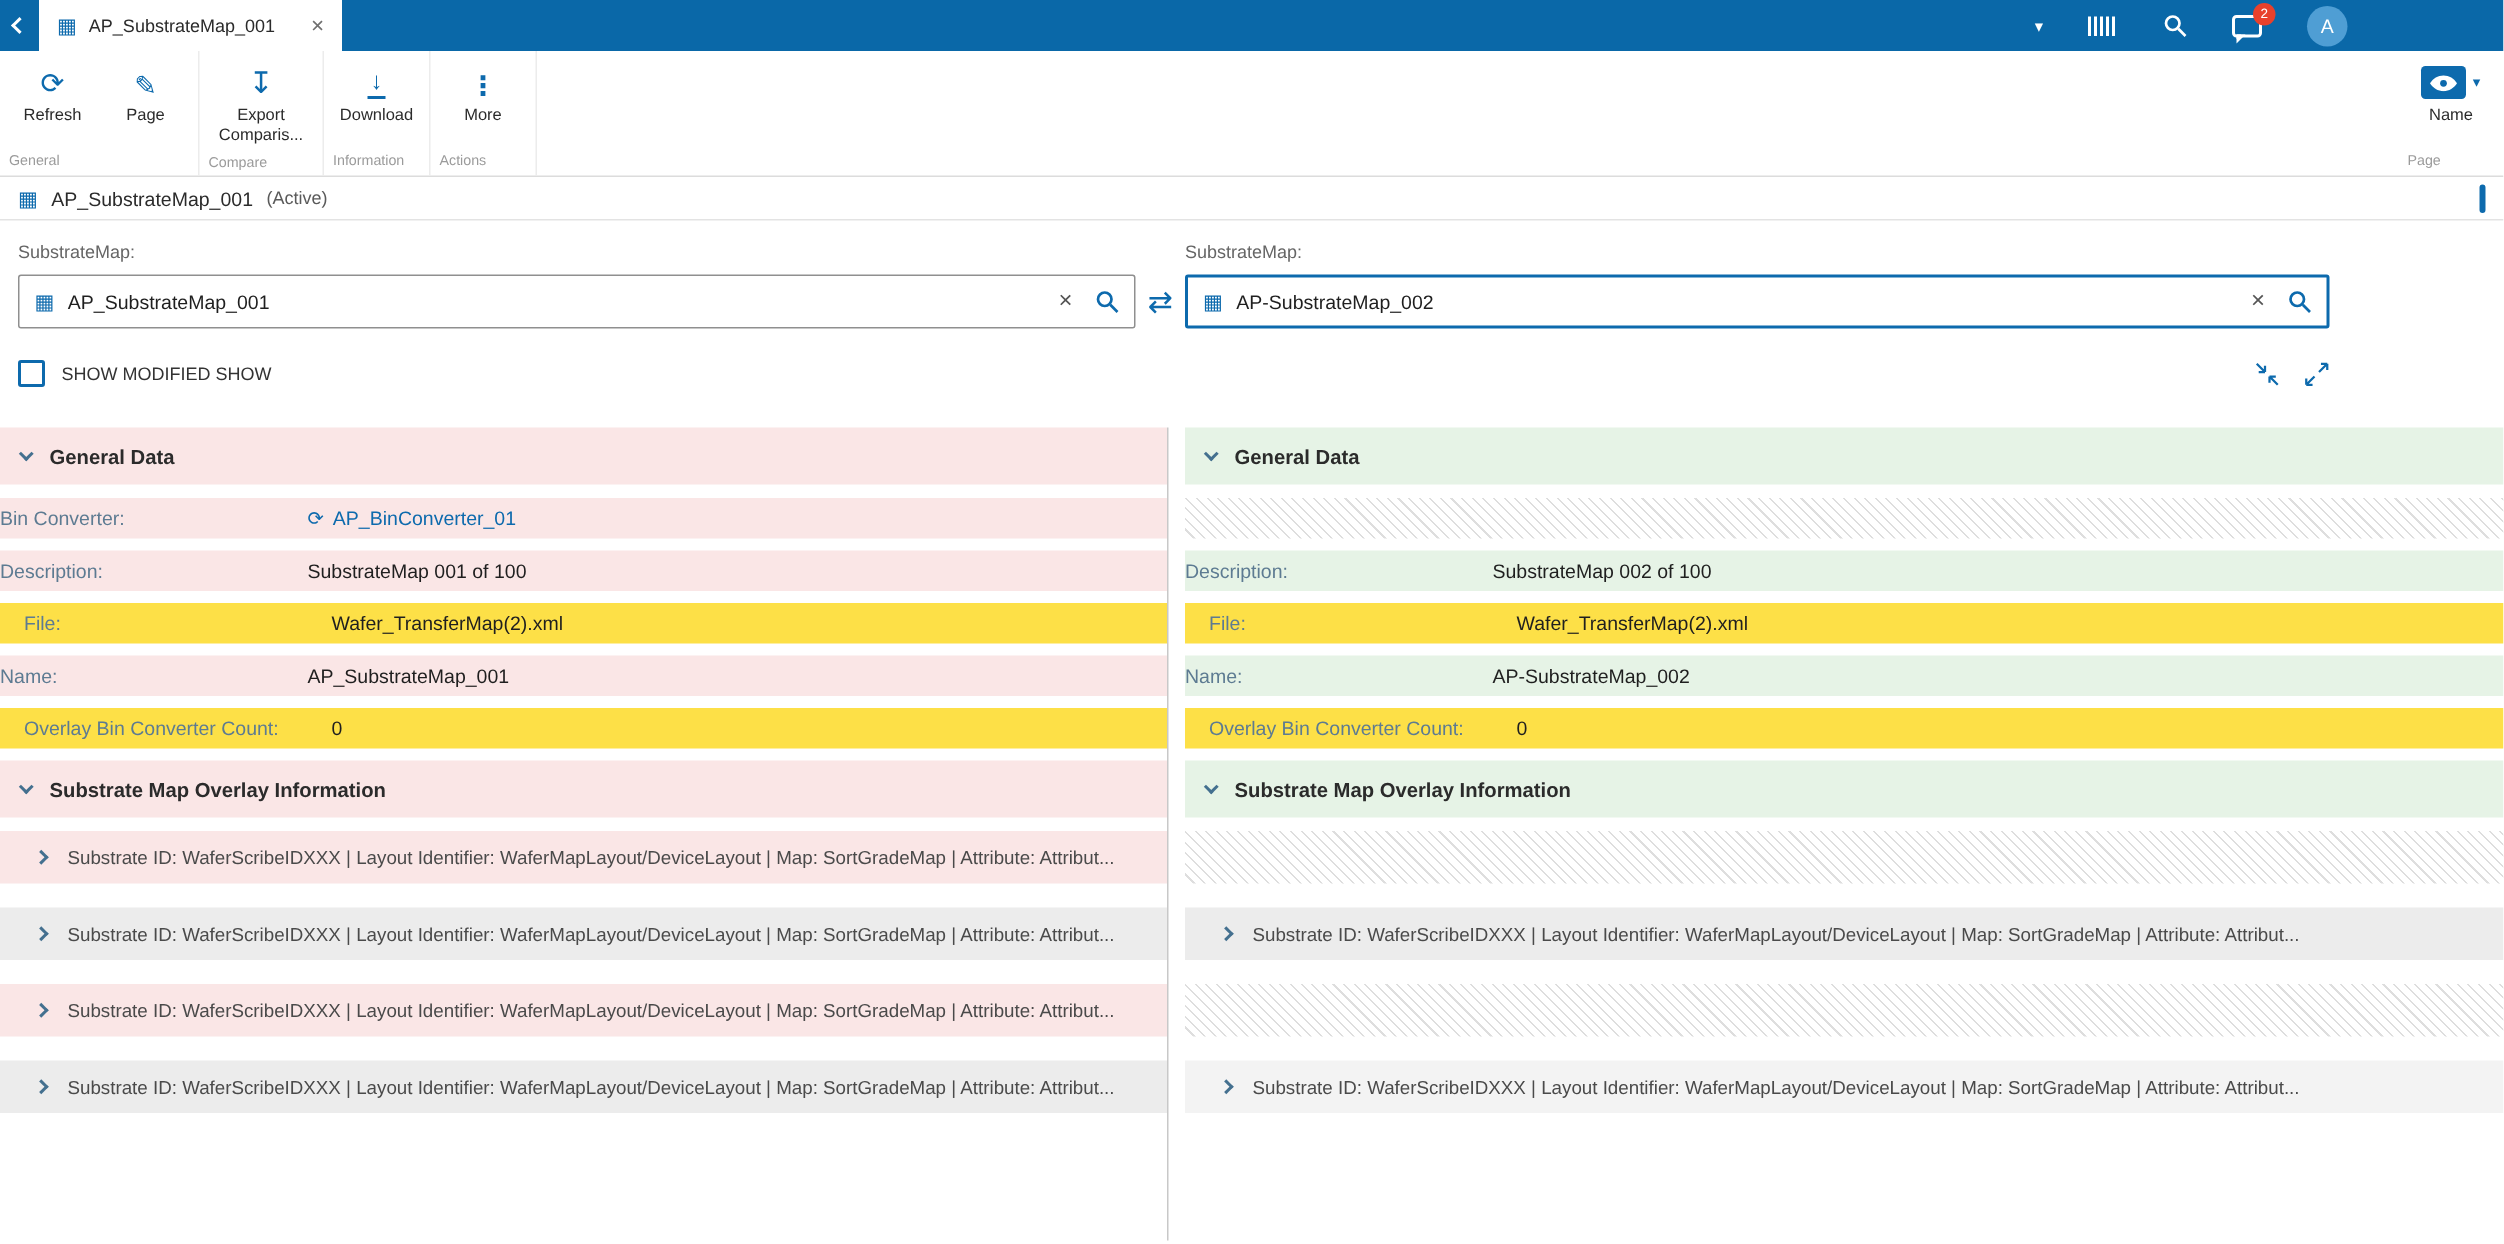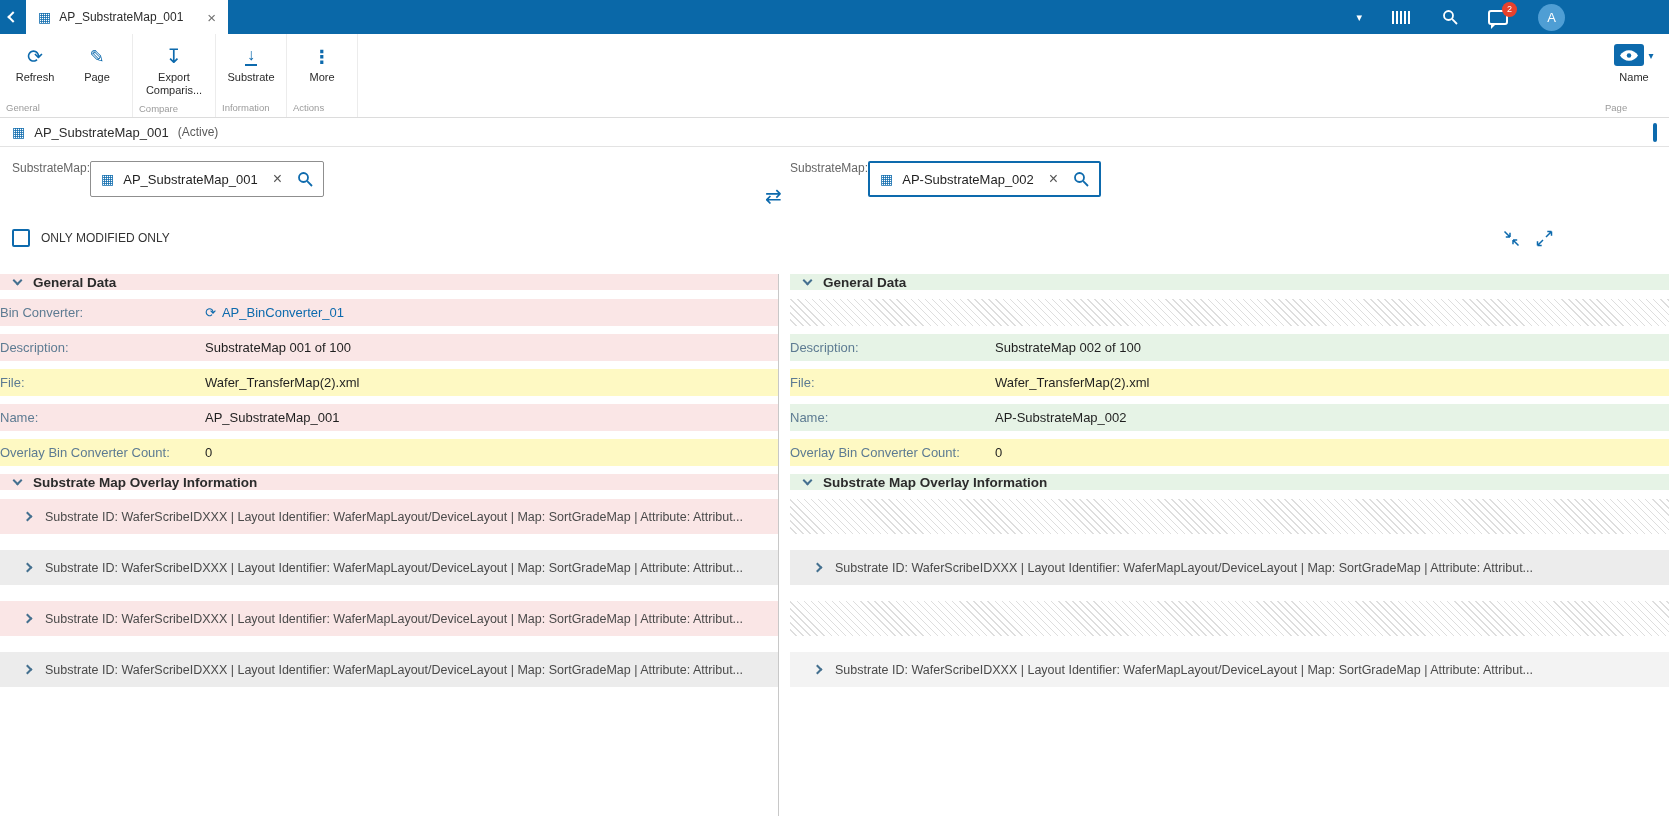--- a/index.html
+++ b/index.html
@@ -49,21 +49,21 @@
   
   .pagebar { height:29px; display:flex; align-items:center; gap:9px; padding:0 12px; border-bottom:1px solid #e3e3e3; }
   .page-title { font-size:13px; color:#2b2b2b; }
   .page-status { font-size:12px; color:#5a5a5a; }
   .pagebar-right { margin-left:auto; }
   .panel-icon { width:17px; height:15px; border:2px solid var(--accent,#0d6aad); border-radius:2px; position:relative; cursor:pointer; }
   .panel-icon::before { content:""; position:absolute; top:0; left:0; right:0; height:4px; background:var(--accent,#0d6aad); }
 
   
   .selector { display:flex; padding:14px 0 0 12px; }
-  .sel-col { display:flex; flex-direction:row; }
+  .sel-col { display:flex; flex-direction:column; }
   .sel-left { width:745px; }
   .sel-mid { width:33px; display:flex; align-items:center; justify-content:center; padding-top:23px; }
   .sel-right { width:763px; }
   .sel-label { font-size:12px; color:#666; margin-bottom:8px; }
   .sbox { height:36px; border:1px solid #8f8f8f; border-radius:2px; display:flex; align-items:center;
           gap:9px; padding:0 10px; background:#fff; cursor:text; }
   .sbox.focused { border:2px solid var(--accent,#0d6aad); }
   .sbox-text { flex:1; font-size:13px; color:#1f1f1f; }
   .sbox-x { color:#555; font-size:16px; line-height:1; cursor:pointer; padding:0 6px; }
   .swap-glyph { color:var(--accent,#0d6aad); font-size:20px; cursor:pointer; }
@@ -76,37 +76,37 @@
   .modrow-right { margin-left:auto; display:flex; gap:16px; margin-right:104px; }
   .mini-btn { cursor:pointer; display:flex; align-items:center; }
 
   
   .compare { display:flex; margin-top:26px; align-items:flex-start; }
   .panel { display:flex; flex-direction:column; }
   .panel.left { width:778px; }
   .divider { width:1px; background:#c8c8c8; height:542px; }
   .panel.right { flex:1; padding-left:11px; }
 
-  .sec-header { height:16px; display:flex; align-items:center; gap:12px; padding:0 14px;
+  .sec-header { height:38px; display:flex; align-items:center; gap:12px; padding:0 14px;
                 font-size:13.5px; font-weight:600; color:#2b2b2b; margin-bottom:9px; cursor:pointer; }
   .chev { width:7px; height:7px; border-right:2px solid #44708f; border-bottom:2px solid #44708f; flex:0 0 auto; }
   .chev.down { transform:rotate(45deg); margin-top:-3px; }
   .chev.right { transform:rotate(-45deg); }
 
   .frow { height:27px; display:flex; align-items:center; margin-bottom:8px; font-size:13px; }
   .flabel { flex:0 0 205px; color:#5d7b92; padding-right:9px; white-space:nowrap; }
   .fvalue { color:#1f1f1f; display:flex; align-items:center; gap:6px; }
   .link { color:var(--accent,#0d6aad); cursor:pointer; }
   .sync-glyph { font-size:13px; color:var(--accent,#0d6aad); }
 
   .bg-diff-l { background:var(--diff_left,#fae6e6); }
   .bg-diff-r { background:var(--diff_right,#e6f3e6); }
   .bg-alt { background:#ececec; }
   .bg-alt2 { background:#f3f3f3; }
-  .bg-plain { background:#fef9c3; }
+  .bg-plain { background:#fde047;padding-left:16px; }
   .hatch { background:repeating-linear-gradient(45deg,#ffffff 0 4px,#dedede 4px 5px); }
   .hrow { height:27px; margin-bottom:8px; }
 
   .orow { height:35px; display:flex; align-items:center; gap:14px; padding:0 12px 0 24px;
           font-size:12.5px; color:#4a4a4a; margin-bottom:16px; white-space:nowrap; overflow:hidden; cursor:pointer; }
   .ohatch { height:35px; margin-bottom:16px; }
 </style>
 </head>
 <body>
 
@@ -157,21 +157,21 @@
       </div>
     </div>
     <div class="rgroup-label">Compare</div>
   </div>
   <div class="rgroup">
     <div class="rbtns">
       <div class="rbtn">
         <span class="ricon">
             <span class="icon-dl">↓</span>
           </span>
-        <span class="rlabel">Substrate</span>
+        <span class="rlabel">Download</span>
       </div>
     </div>
     <div class="rgroup-label">Information</div>
   </div>
   <div class="rgroup">
     <div class="rbtns">
       <div class="rbtn">
         <span class="ricon icon-more">⋮</span>
         <span class="rlabel">More</span>
       </div>
@@ -236,21 +236,21 @@
             <circle cx="6.5" cy="6.5" r="4.5" fill="none" stroke="#0d6aad" stroke-width="1.8"></circle>
             <line x1="10.2" y1="10.2" x2="15" y2="15" stroke="#0d6aad" stroke-width="1.8"></line>
           </svg>
       </span>
     </div>
   </div>
 </div>
 
 <div class="modrow">
   <span class="cb"></span>
-  <span class="modlabel">ONLY MODIFIED ONLY</span>
+  <span class="modlabel">SHOW MODIFIED SHOW</span>
   <span class="modrow-right">
     <span class="mini-btn">
       <svg width="17" height="17" viewBox="0 0 17 17" fill="none" stroke="#0d6aad" stroke-width="1.5">
           <path d="M7 7L1.5 1.5M7 7H2.8M7 7V2.8"></path>
           <path d="M10 10l5.5 5.5M10 10h4.2M10 10v4.2"></path>
         </svg>
     </span>
     <span class="mini-btn">
       <svg width="17" height="17" viewBox="0 0 17 17" fill="none" stroke="#0d6aad" stroke-width="1.5">
           <path d="M10 7l5.5-5.5M15.5 1.5H11.3M15.5 1.5v4.2"></path>

